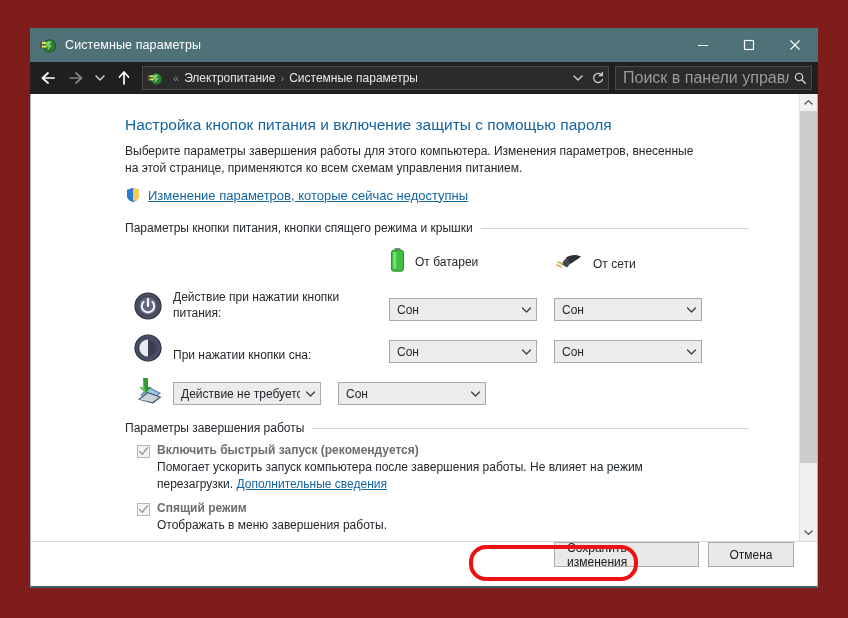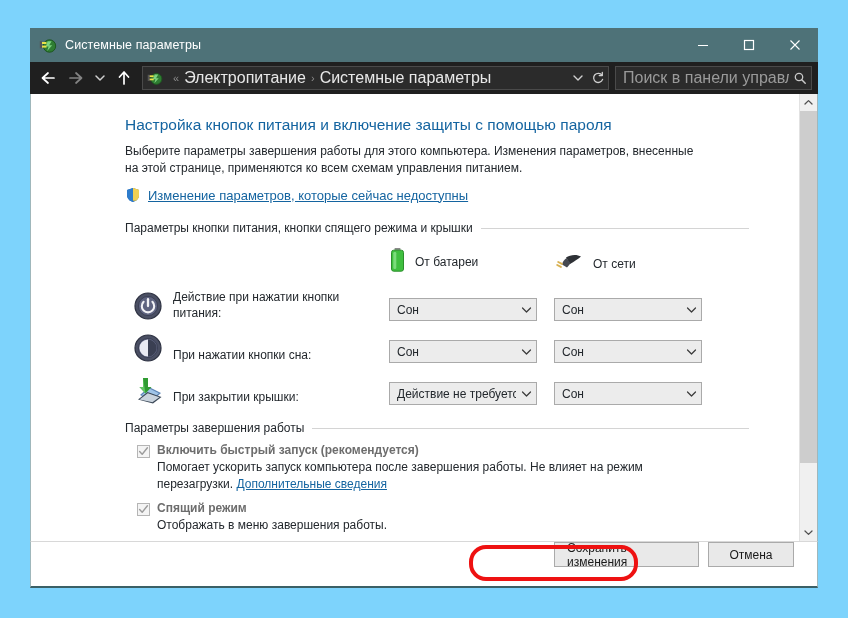--- a/index.html
+++ b/index.html
@@ -9,21 +9,21 @@
     width: 848px;
     height: 618px;
     overflow: hidden;
     font-family: "Liberation Sans", sans-serif;
   }
 
   #screen {
     position: relative;
     width: 848px;
     height: 618px;
-    background: #7dd3fc;
+    background: #7f1d1d;
   }
 
   
   #window {
     position: absolute;
     left: 30px;
     top: 28px;
     width: 788px;
     height: 560px;
     background: #ffffff;
@@ -110,21 +110,21 @@
     flex: 0 0 auto;
   }
   .crumb-sep {
     color: #8d8d8d;
     font-size: 11px;
     padding: 0 5px;
     flex: 0 0 auto;
   }
   .crumb {
     color: #e8e8e8;
-    font-size: 16px;
+    font-size: 12px;
     white-space: nowrap;
     flex: 0 0 auto;
   }
   .addr-right {
     margin-left: auto;
     display: flex;
     align-items: center;
     flex: 0 0 auto;
   }
   .addr-btn {
@@ -631,21 +631,20 @@
             <span class="srow-ico">
               <svg width="30" height="30" viewBox="0 0 30 30">
                 <path d="M7 20 L16 12 L28 18 L19 26 Z" fill="#5f87b8"></path>
                 <path d="M8.6 20.2 L16.4 13.6 L25.8 18.2 L18.6 24.4 Z" fill="#9fc4e8"></path>
                 <path d="M5 24.5 L14.5 17 L28.5 22 L20 28.5 Z" fill="#3a4756"></path>
                 <path d="M6.6 24.4 L14.8 18.2 L26.4 22.2 L19.4 27.2 Z" fill="#c9d3dd"></path>
                 <path d="M10 3 L10 12 L6.5 12 L12.5 18.5 L18.5 12 L15 12 L15 3 Z" fill="#2f9b32"></path>
                 <path d="M10 3 L10 12 L6.5 12 L12.5 18.5 Z" fill="#62c765"></path>
               </svg>
             </span>
-            <span class="srow-label">При закрытии крышки:</span>
             <span class="combo">
               <span class="cv">Действие не требуется</span>
               <span class="caret">
                 <svg width="11" height="8" viewBox="0 0 11 8">
                     <path d="M1.5 2 L5.5 6 L9.5 2" stroke="#3a3a3a" stroke-width="1.2" fill="none" stroke-linecap="round" stroke-linejoin="round"></path>
                   </svg>
               </span>
             </span>
             <span class="combo">
               <span class="cv">Сон</span>

